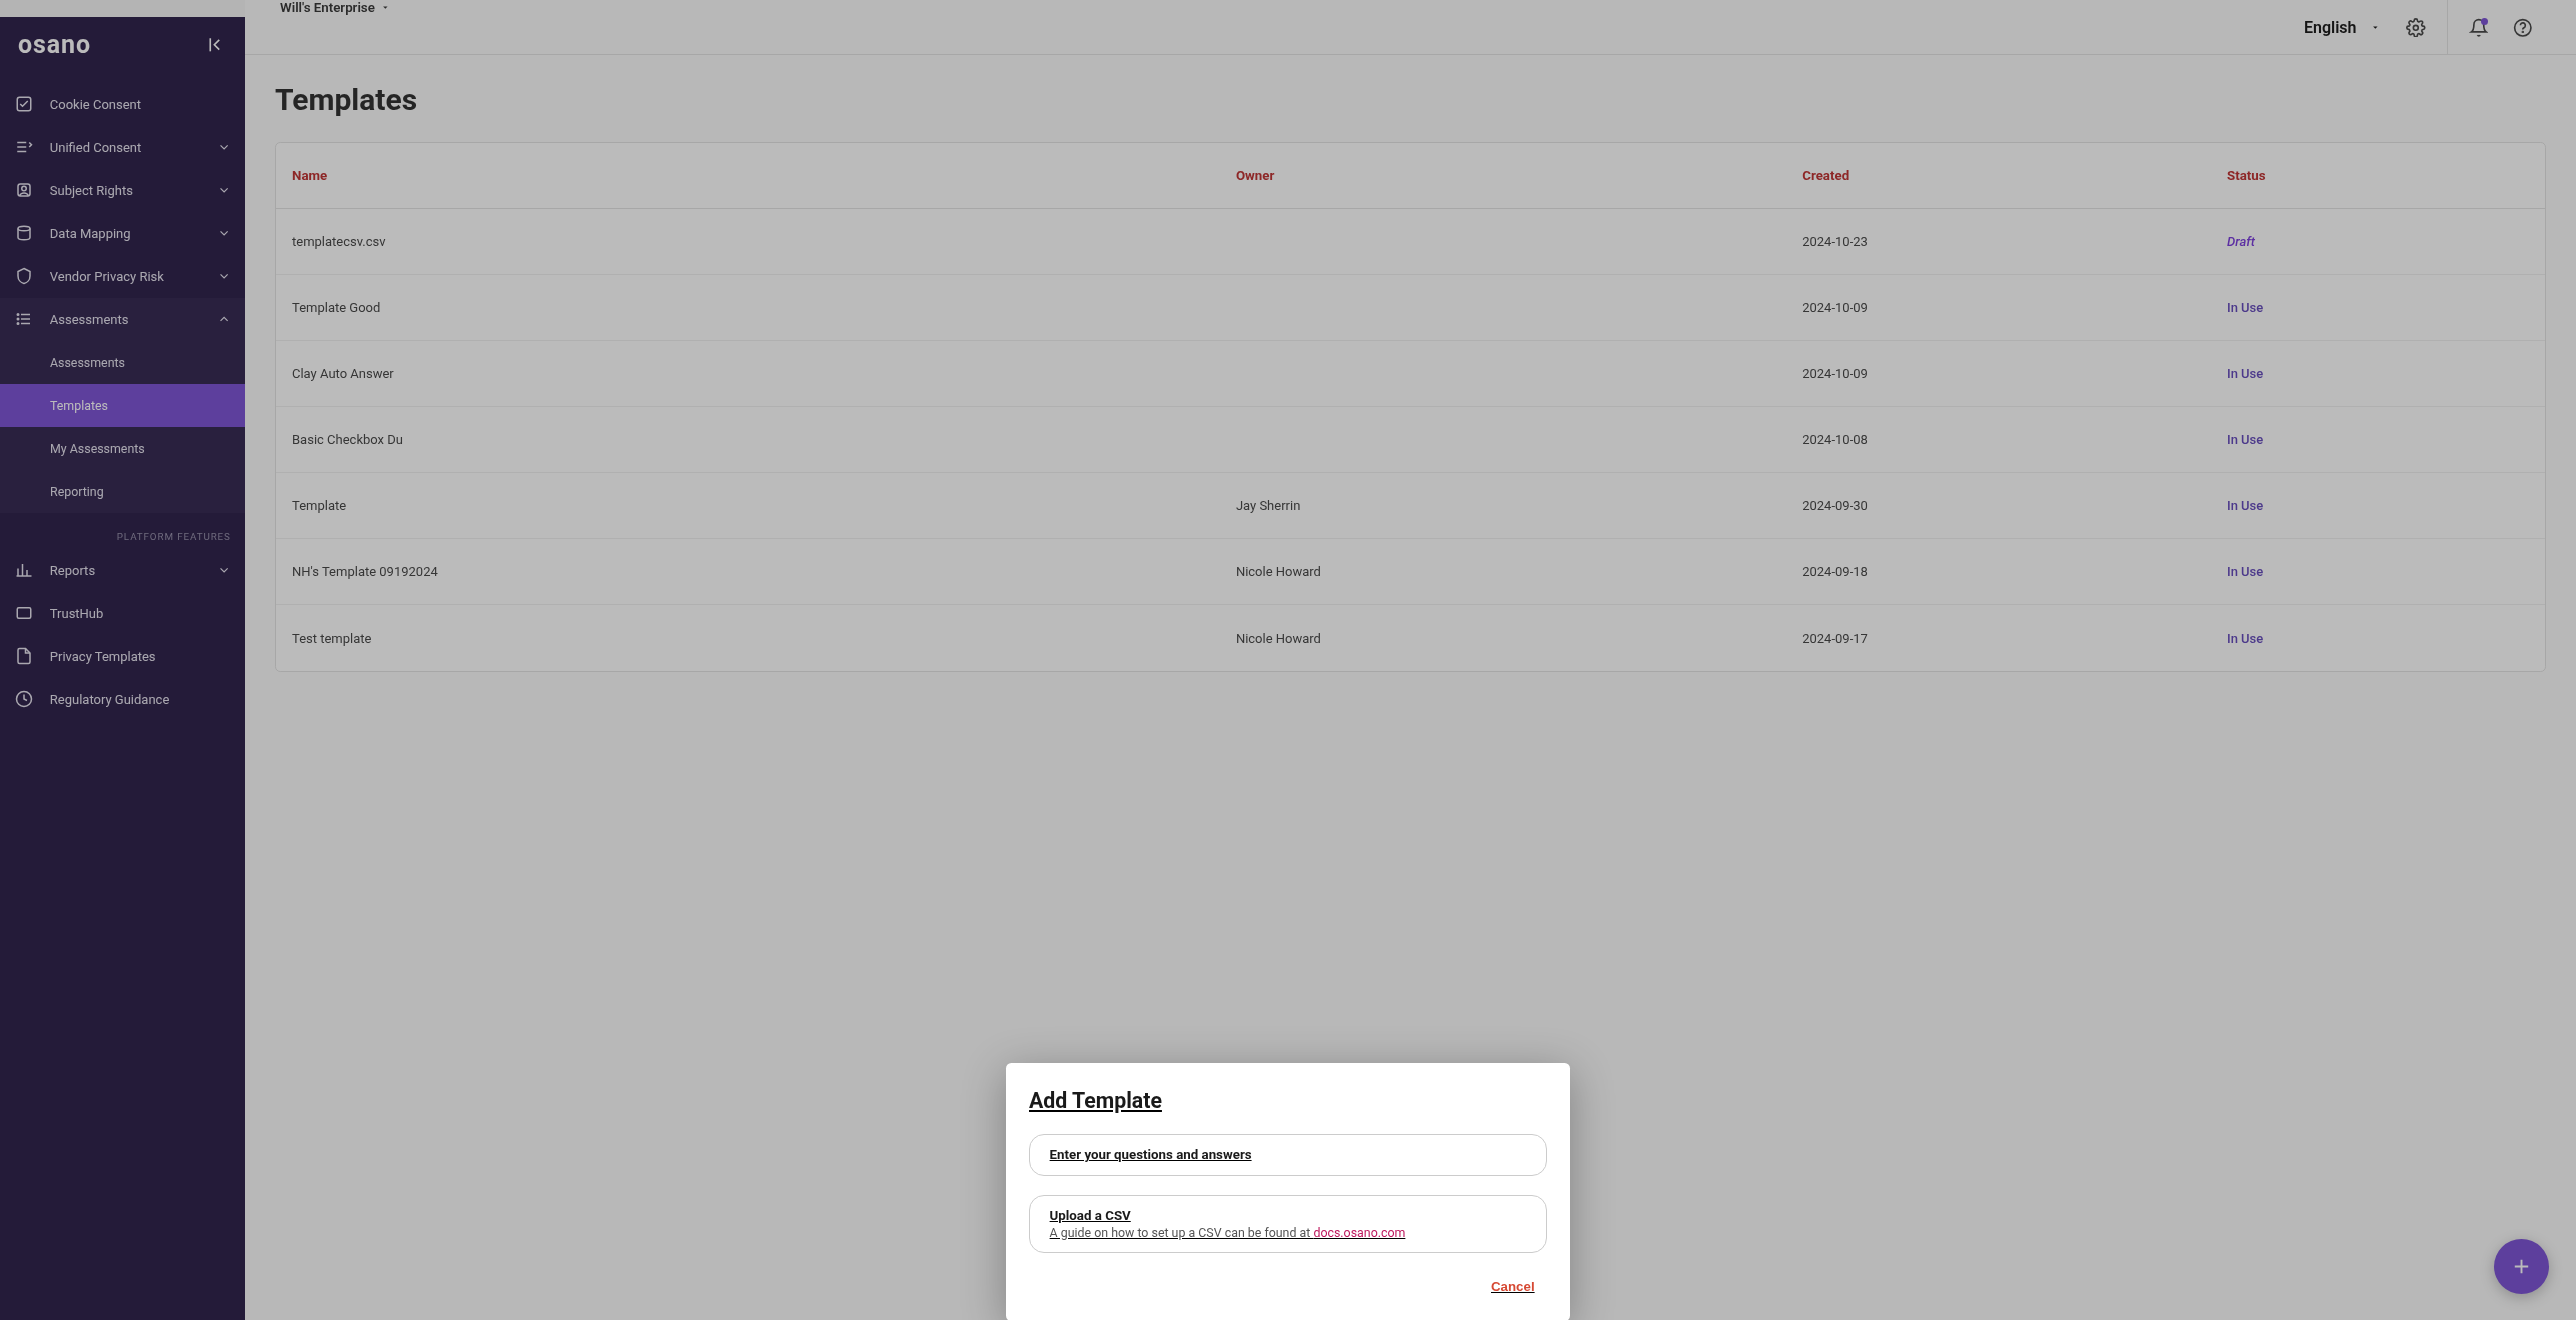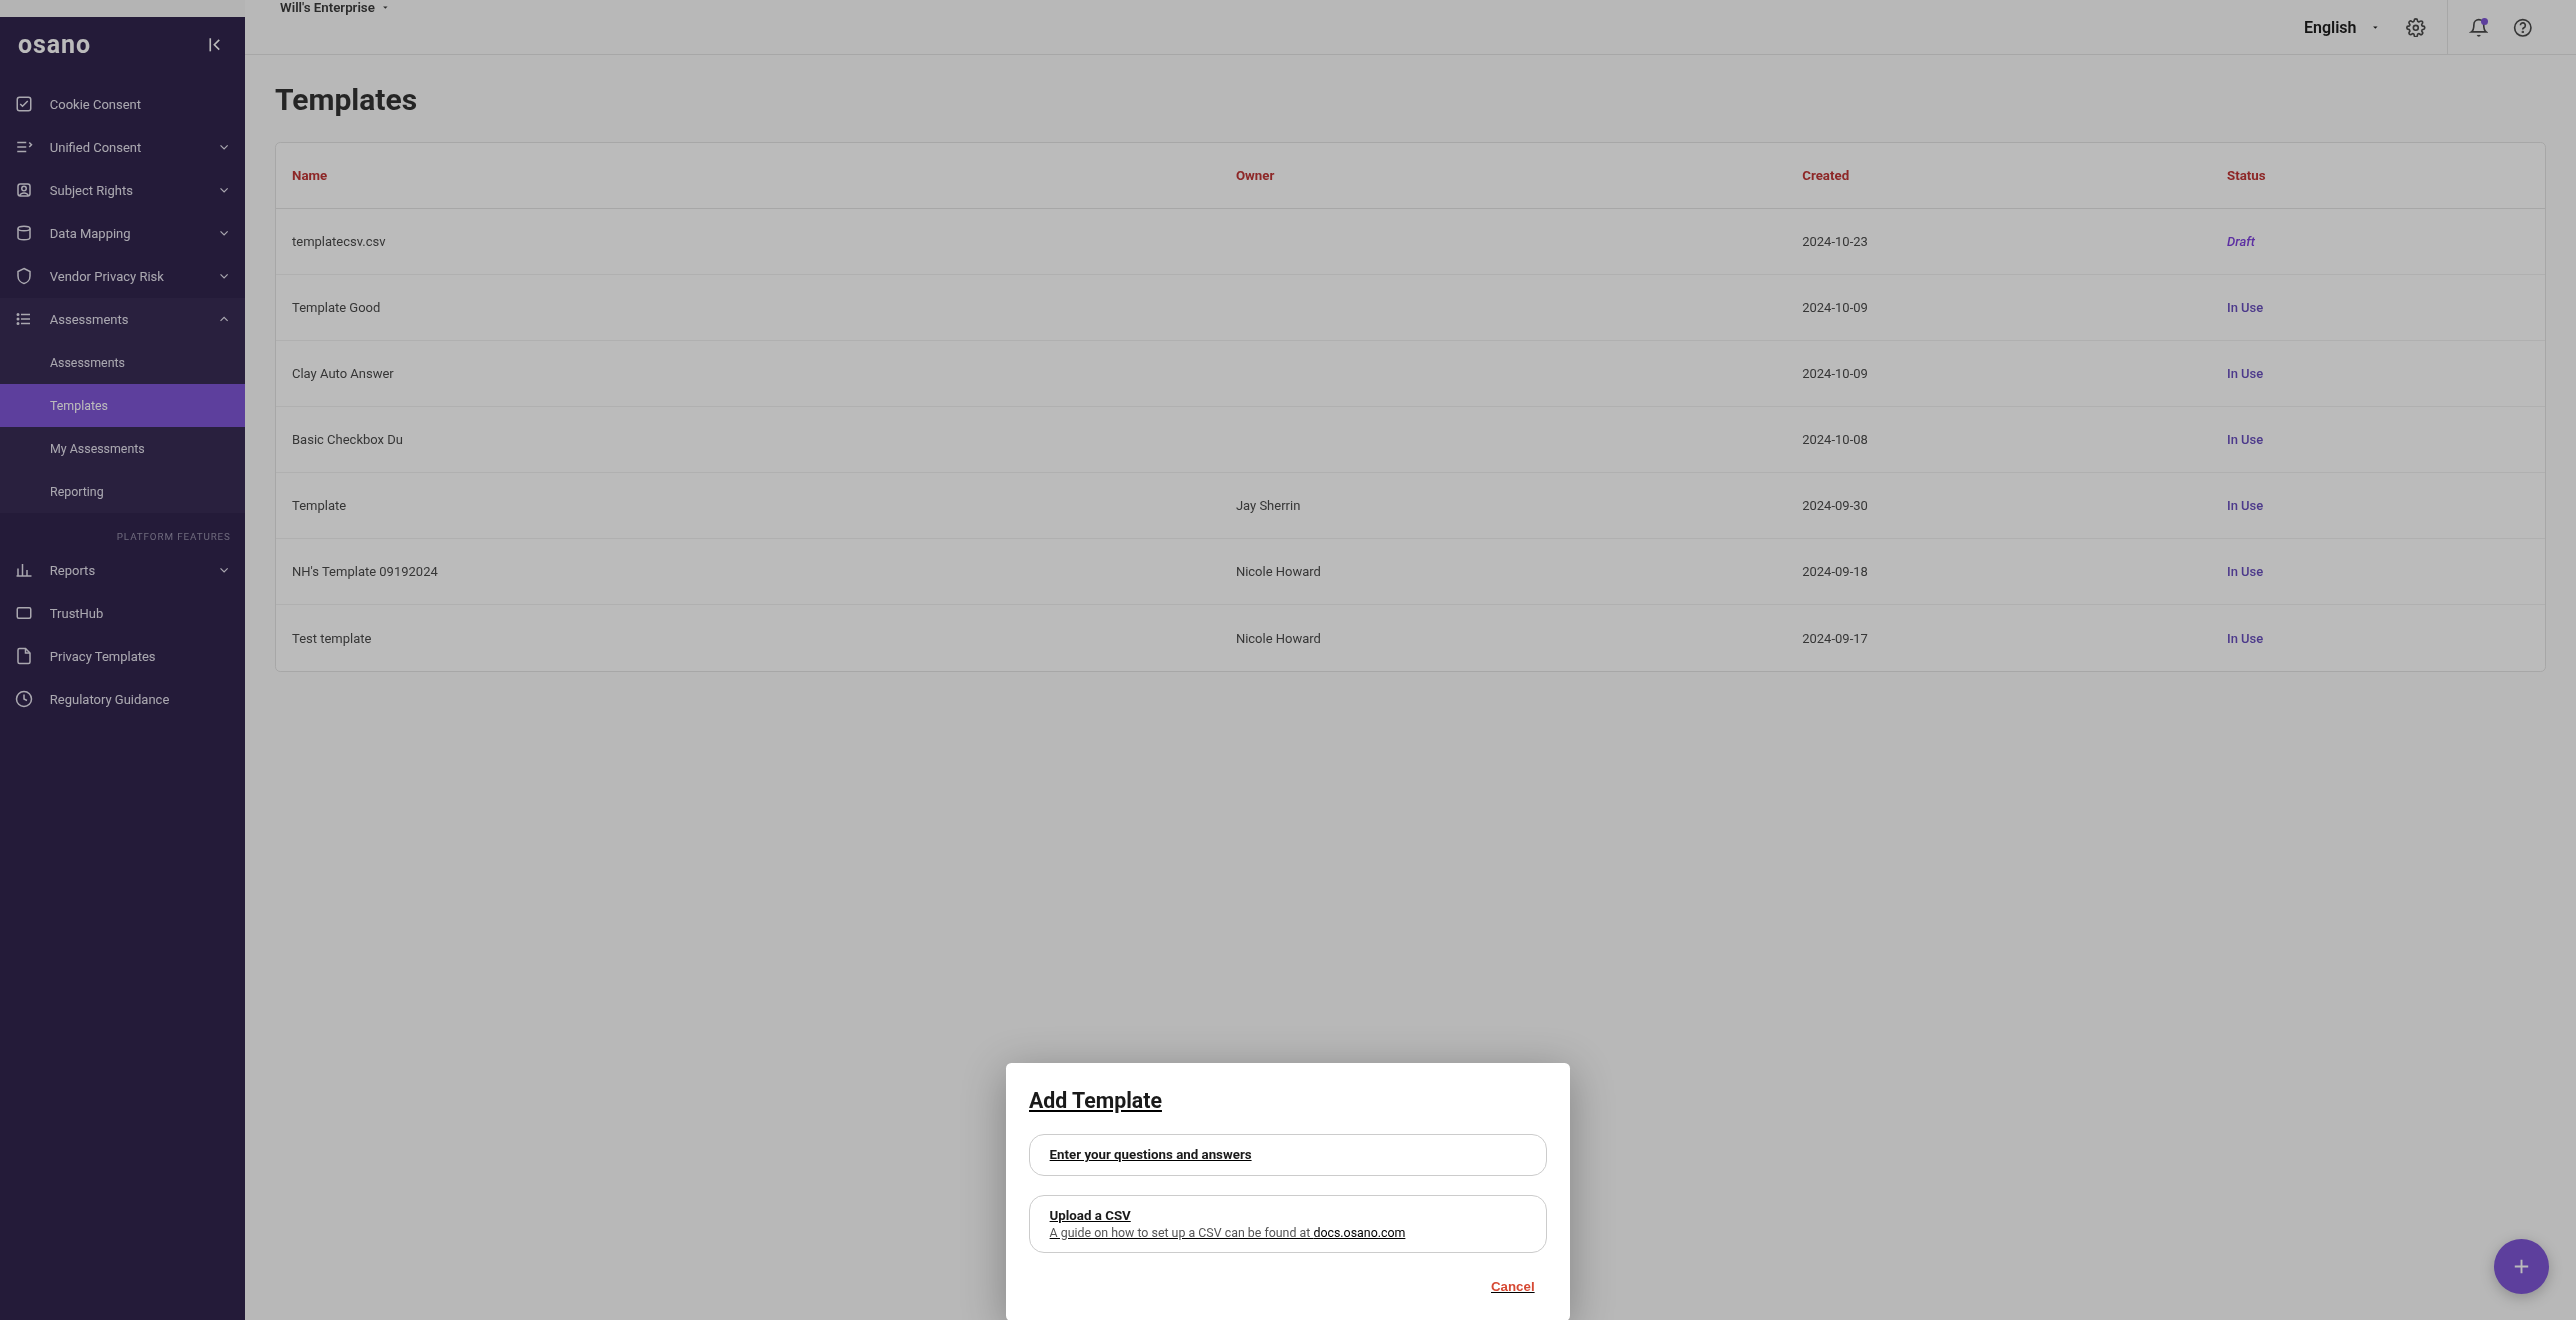--- a/index.html
+++ b/index.html
@@ -43,21 +43,21 @@
 .fab { position:absolute; right:27px; bottom:27px; width:55px; height:55px; border-radius:50%; background:#6f41d2; display:flex; align-items:center; justify-content:center; cursor:pointer; box-shadow:0 3.6px 14.2px rgba(0,0,0,0.25);}
 .fab svg { color:#fff; }
 
 
 .overlay { position:absolute; inset:0; background:rgba(60,60,60,0.35); display:flex; align-items:flex-end; justify-content:center; padding-top:231px;text-decoration:underline; }
 .modal { width:564px; background:#fff; border-radius:5.3px; padding: 25px 23px 19.6px; box-shadow:0 9px 44px rgba(0,0,0,0.3);}
 .modal-title { font-size:21.3px; font-weight:700; color:#1a1a1a; margin-bottom:21.3px;}
 .modal-option { border:0.9px solid #ccc; border-radius:15px; padding:12.4px 19.6px; margin-bottom:19px; cursor:pointer; }
 .modal-option .opt-title { font-weight:700; font-size:13.3px; color:#1a1a1a;}
 .modal-option .opt-sub { font-size:12.4px; color:#555; margin-top:1.8px;}
-.modal-option .opt-sub a { color:#000000; text-decoration:none;}
+.modal-option .opt-sub a { color:#be185d; text-decoration:none;}
 .modal-actions { display:flex; justify-content:flex-end; margin-top:16px;}
 .cancel-btn { color:#d64933; font-weight:700; font-size:13.3px; background:none; border:none; cursor:pointer; padding:7.1px 12.4px;}
 
 svg { display:block; }
 </style>
 </head>
 <body>
 
 <div class="sidebar">
   <div class="sidebar-header">

